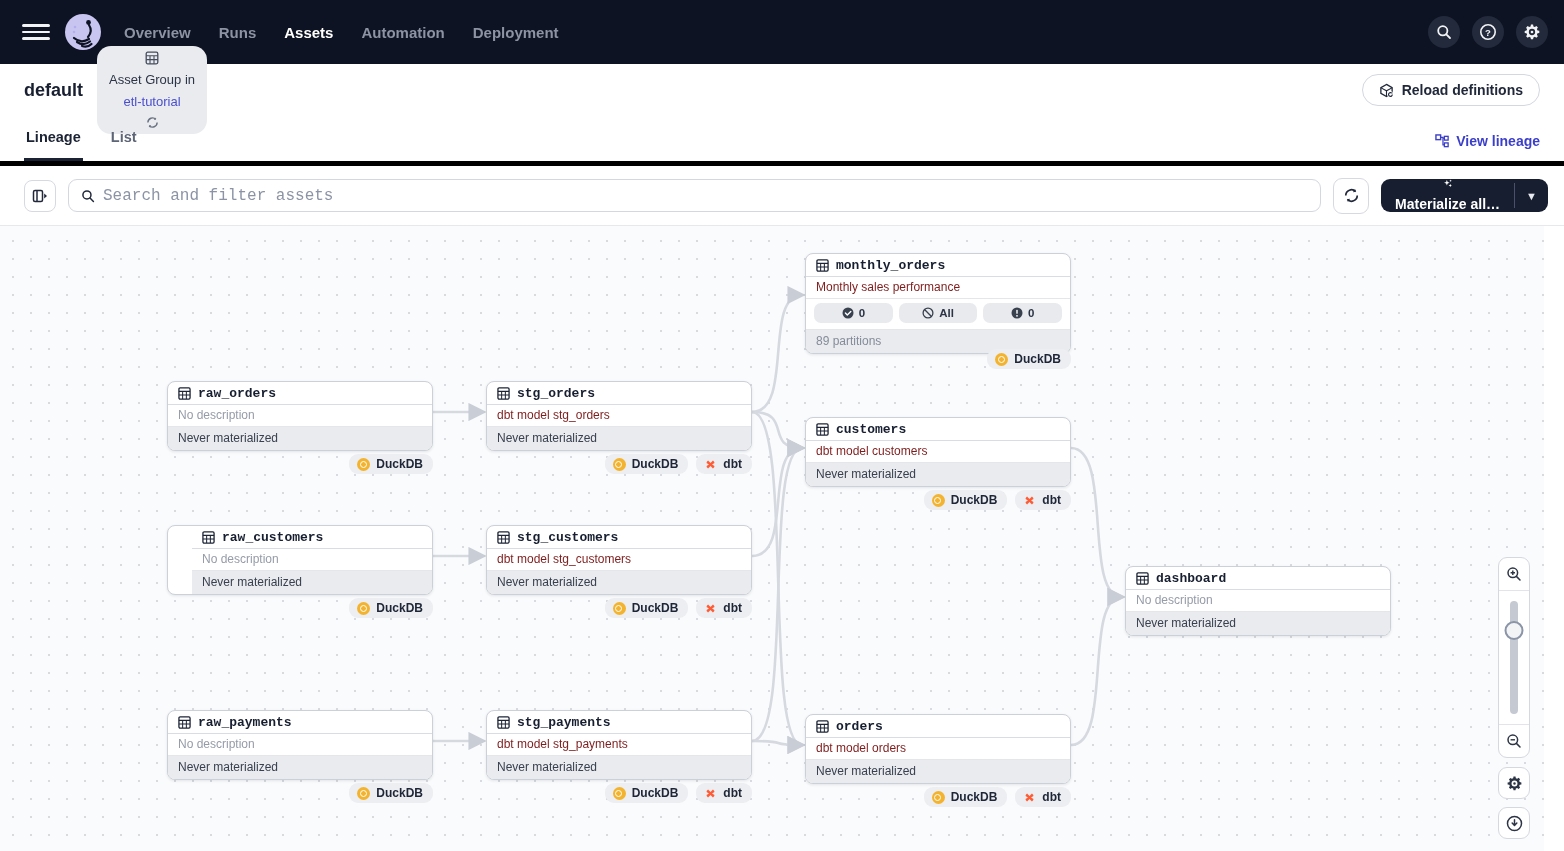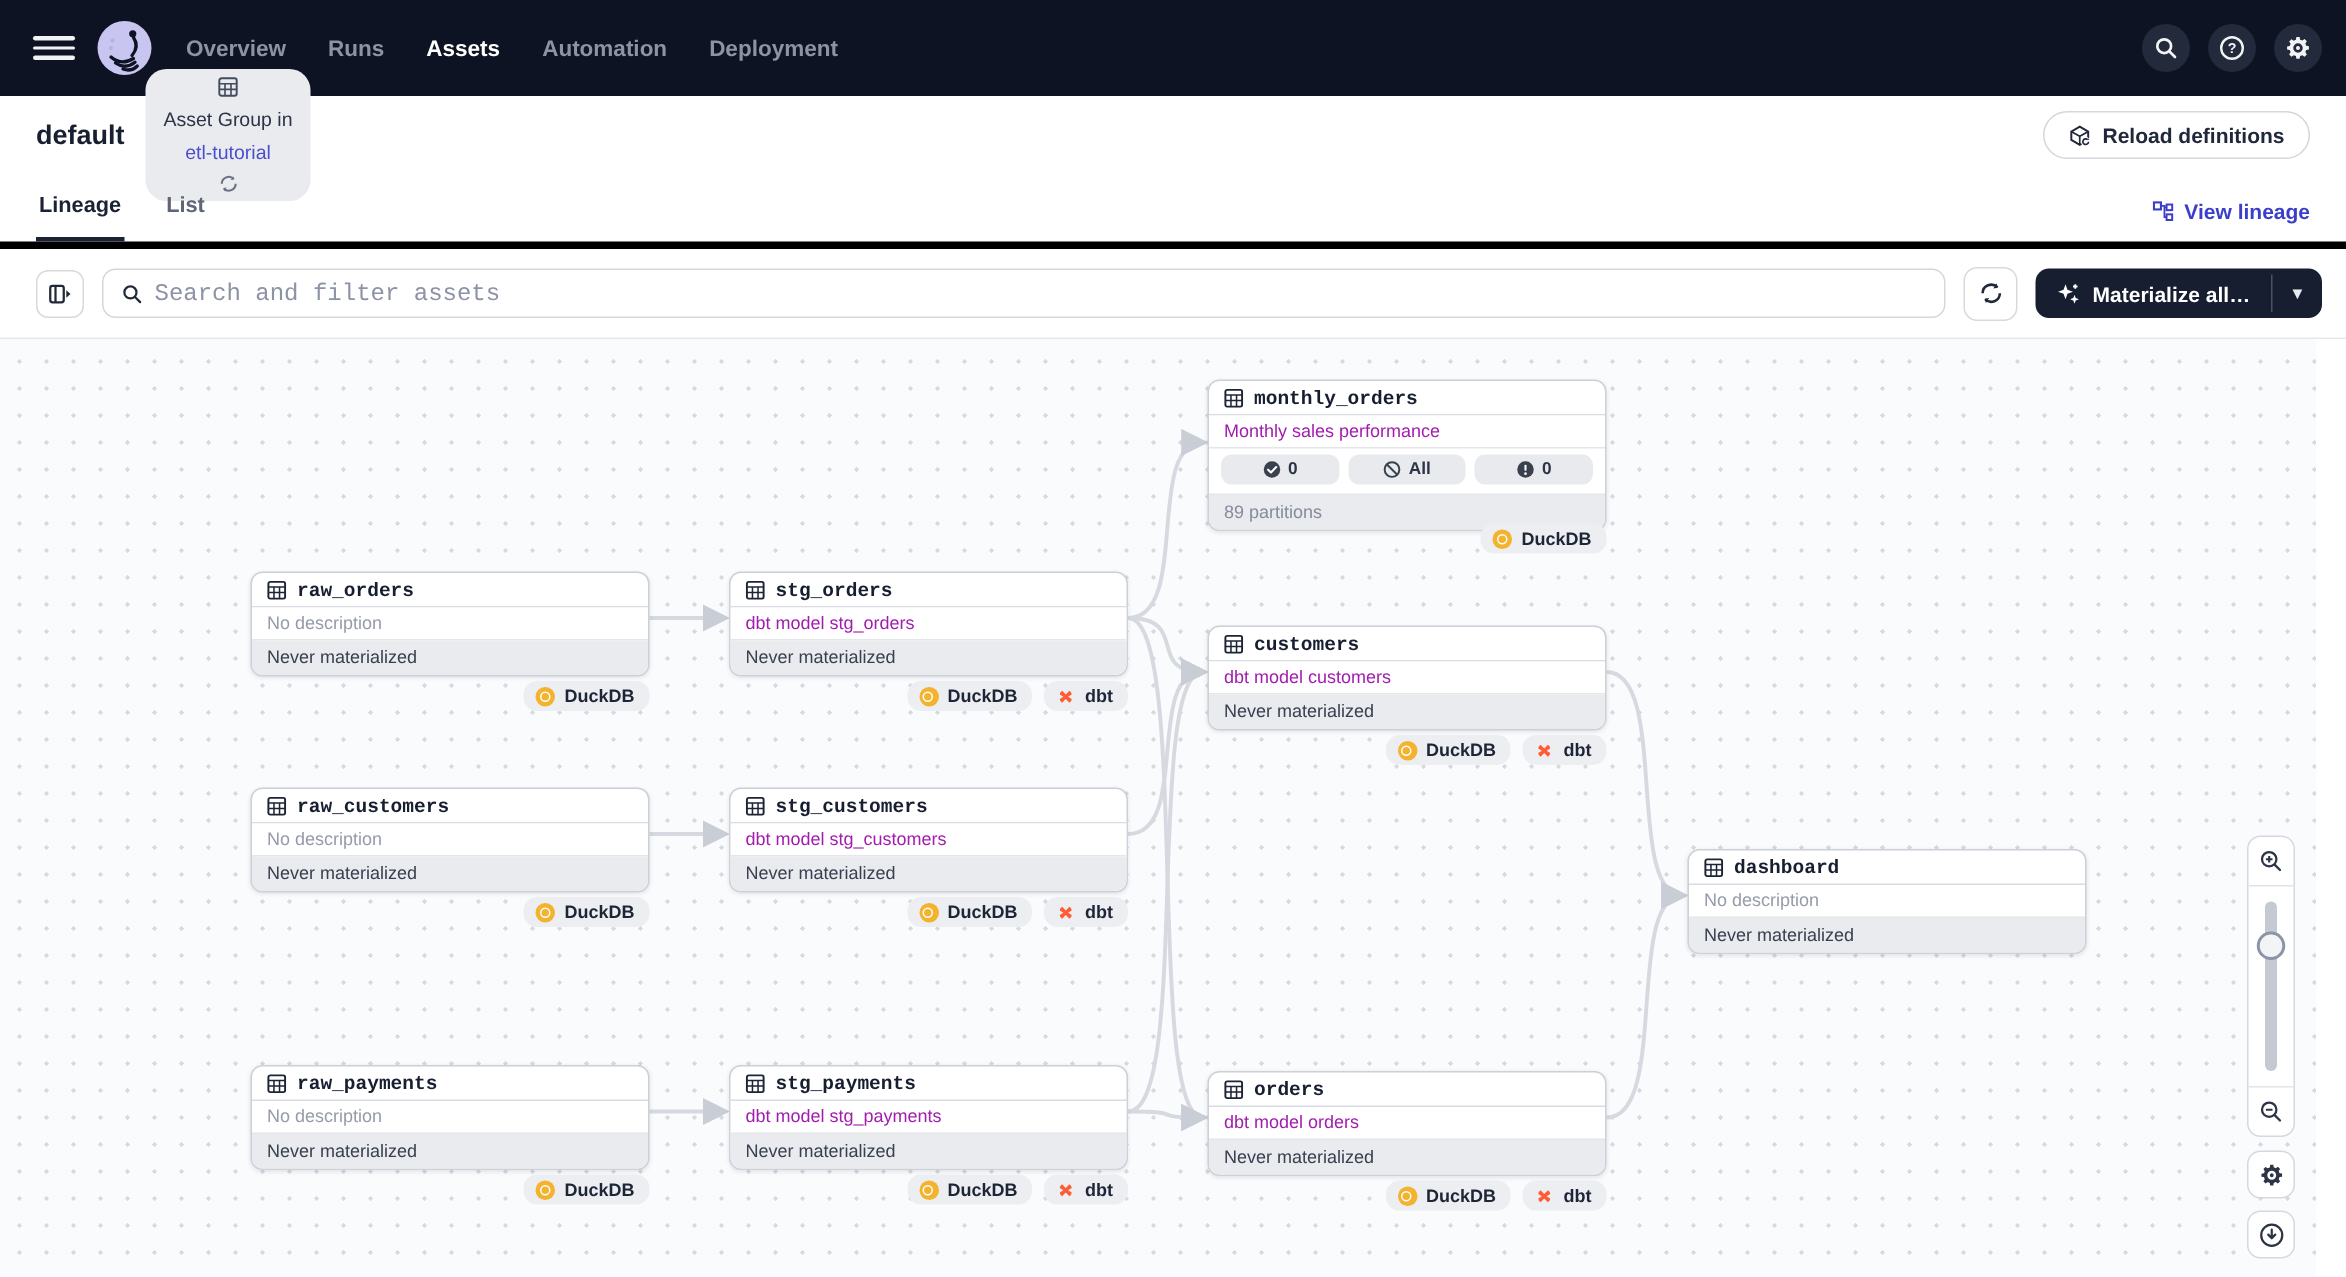--- a/index.html
+++ b/index.html
@@ -33,33 +33,33 @@
   .view-lineage { margin-left:auto; display:flex; align-items:flex-end; gap:6px; font-size:14px; font-weight:600; color:#3b3ec9; padding-bottom:12px; cursor:pointer; text-decoration:none; }
 
   
   .graph-toolbar { height:60px; display:flex; align-items:center; gap:12px; padding:0 16px 0 24px; border-bottom:1px solid #e6e8ec; background:#fff; }
   .panel-btn { width:32px; height:32px; border:1px solid #d6d9df; border-radius:8px; background:#fff; display:flex; align-items:center; justify-content:center; cursor:pointer; }
   .search-box { flex:1; height:33px; border:1px solid #d3d7de; border-radius:9px; display:flex; align-items:center; padding:0 12px; gap:8px; background:#fff; }
   .search-box input { border:none; outline:none; flex:1; font-family:"Liberation Mono", monospace; font-size:16px; color:#20283a; background:transparent; }
   .search-box input::placeholder { color:#8b93a5; }
   .refresh-btn { width:36px; height:36px; border:1px solid #d6d9df; border-radius:9px; background:#fff; display:flex; align-items:center; justify-content:center; cursor:pointer; }
   .materialize-btn { display:flex; align-items:stretch; background:#161e30; border-radius:9px; overflow:hidden; cursor:pointer; height:33px; }
-  .materialize-main { display:flex; align-items:center; gap:8px; color:#fff; font-size:14px; font-weight:600; padding:0 14px; }
+  .materialize-main { display:flex; align-items:center; gap:8px; color:#fff; font-size:14px; font-weight:600; padding:0 14px;flex-direction:column; }
   .materialize-sep { width:1px; background:#49526a; margin:4px 0; }
   .materialize-caret { display:flex; align-items:center; padding:0 11px; color:#e8eaef; font-size:11px; }
 
   
   .canvas { position:relative; width:1544px; height:625px; background-color:#fafbfc;
     background-image:radial-gradient(#d8dadf 1.4px, transparent 1.5px); background-size:18px 18px; background-position:4px 6px; overflow:hidden; }
   .edges-svg { position:absolute; left:0; top:0; pointer-events:none; }
 
   .asset-node { position:absolute; background:#fff; border:1px solid #ccd0d8; border-radius:8px; box-shadow:0 1px 3px rgba(20,27,45,.10); overflow:hidden; cursor:pointer; }
   .node-header { display:flex; align-items:center; gap:7px; padding:4px 10px 3px; border-bottom:1px solid #d9dce2; }
   .node-name { font-family:"Liberation Mono", monospace; font-size:13px; font-weight:700; color:#161e30; }
-  .node-desc { padding:3px 10px 4px; font-size:12px; color:#a21caf; border-bottom:1px solid #e4e6ea; background:#fff; }
+  .node-desc { padding:3px 10px 4px; font-size:12px; color:#7f1d1d; border-bottom:1px solid #e4e6ea; background:#fff; }
   .node-desc.muted { color:#959ba8; }
   .node-pills { display:flex; gap:6px; padding:4px 8px 6px; border-bottom:1px solid #e4e6ea; }
   .pill { flex:1; background:#e8eaee; border-radius:7px; height:20px; display:flex; align-items:center; justify-content:center; gap:5px; font-size:11.5px; font-weight:600; color:#2c3445; }
   .node-footer { padding:4px 10px 5px; font-size:12px; background:#e9ebee; color:#39404f; }
   .node-footer.muted-footer { color:#858c9a; }
 
   .tag-row { position:absolute; display:flex; gap:8px; justify-content:flex-end; }
   .asset-tag { display:flex; align-items:center; gap:6px; background:#eceef1; border-radius:9px; padding:3px 10px 3px 8px; font-size:12px; font-weight:700; color:#1d2537; }
   .duck-ico { width:13px; height:13px; border-radius:50%; background:#f3b32f; position:relative; display:inline-block; }
   .duck-ico::after { content:""; position:absolute; left:2.5px; top:3.5px; width:5px; height:5px; border-radius:50%; border:1.6px solid #fff; }
@@ -318,21 +318,21 @@
           <span class="duck-ico"></span>
           <span>DuckDB</span>
         </div>
         <div class="asset-tag">
           <svg width="13" height="13" viewBox="0 0 16 16">
             <path fill="#ff5c35" d="M8 6.1 L11 3.1 Q13 4.5 12.9 6.2 L9.9 8 L12.9 9.8 Q13 11.5 11 12.9 L8 9.9 L5 12.9 Q3 11.5 3.1 9.8 L6.1 8 L3.1 6.2 Q3 4.5 5 3.1 Z"></path>
           </svg>
           <span>dbt</span>
         </div>
       </div>
-      <div class="asset-node" style="left: 167px; top: 299px; width: 266px;">
+      <div class="asset-node" style="left: 167px; top: 299px; width: 266px; padding-left: 24px;">
         <div class="node-header">
           <svg width="13" height="13" viewBox="0 0 14 14">
             <rect x="1" y="1" width="12" height="12" rx="1.3" fill="none" stroke="#1c2436" stroke-width="1.4"></rect>
             <path d="M1 4.7h12 M5 4.7v8.3 M9 4.7v8.3 M1 8.6h12" stroke="#1c2436" stroke-width="1.1" fill="none"></path>
           </svg>
           <span class="node-name">raw_customers</span>
         </div>
         <div class="node-desc muted">No description</div>
         <div class="node-footer ">Never materialized</div>
       </div>

